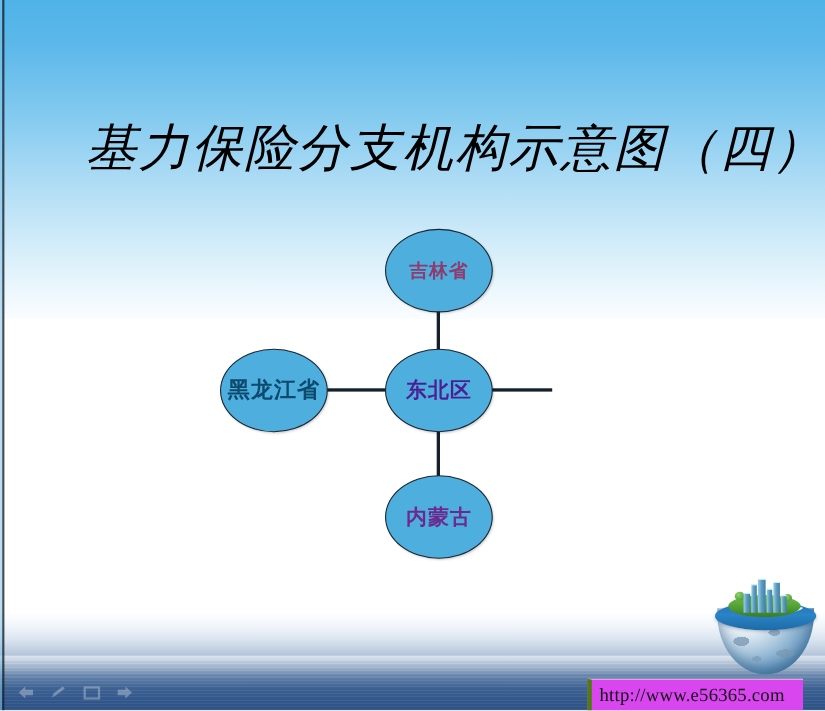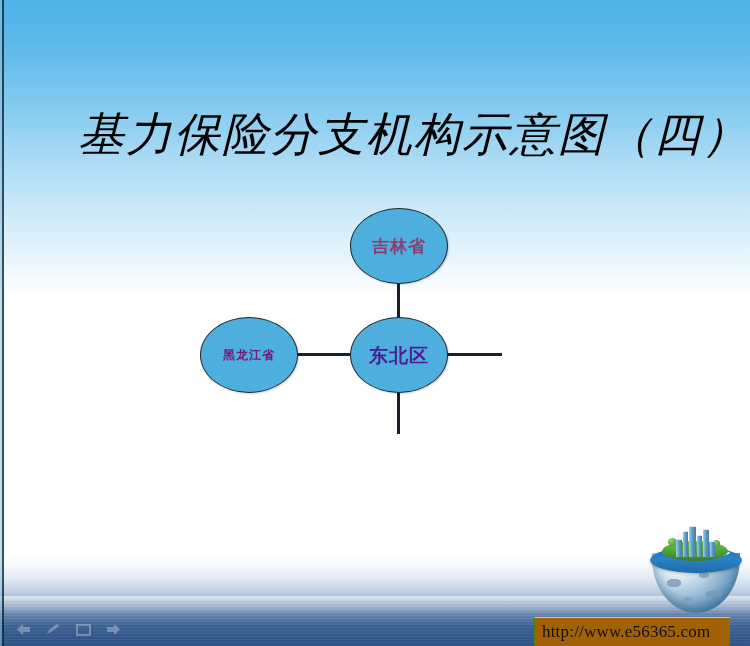--- a/index.html
+++ b/index.html
@@ -214,23 +214,23 @@
     border-radius: 50%;
     background: radial-gradient(circle at 35% 30%, #8fd36a, #3f8a2c);
   }
 
   
   .watermark-bar {
     position: absolute;
     left: 534px; top: 617px;
     width: 196px;
     height: 29px;
-    background: #a16207;
+    background: #d946ef;
     border-top: 1px solid #c9c9c9;
-    border-left: 1px solid #4d7c0f;
+    border-left: 4px solid #4d7c0f;
     display: flex;
     align-items: center;
     box-sizing: border-box;
   }
   .watermark-text {
     font-family: "Liberation Serif", "DejaVu Serif", serif;
     font-size: 17px;
     color: #111111;
     padding-left: 7px;
     letter-spacing: .2px;
@@ -273,28 +273,31 @@
     <div class="connector c-vert-top"></div>
     <div class="connector c-vert-bottom"></div>
     <div class="connector c-horiz-left"></div>
     <div class="connector c-horiz-right"></div>
 
     <div class="node n-top">
       <span class="node-label" style="color:#8e3b6e">吉林省</span>
     </div>
 
     <div class="node n-left">
-      <span class="node-label" style="color:#701a75; font-size:12px;">黑龙江省</span>
+      <span class="node-label" style="color:#0c4a6e; font-size:20px;">黑龙江省</span>
     </div>
 
     <div class="node n-center">
       <span class="node-label" style="color:#4c1d95; font-size:19px;">东北区</span>
     </div>
 
 
+    <div class="node n-bottom">
+      <span class="node-label" style="color:#6b2a8e; font-size:19px;">内蒙古</span>
+    </div>
   </div>
 
   <div class="globe">
     <div class="globe-bowl">
       <div class="globe-map"></div>
     </div>
     <div class="globe-water"></div>
     <div class="globe-wake"></div>
     <div class="globe-land">
       <div class="tree" style="left:6px; top:-3px; width:9px; height:8px;"></div>

